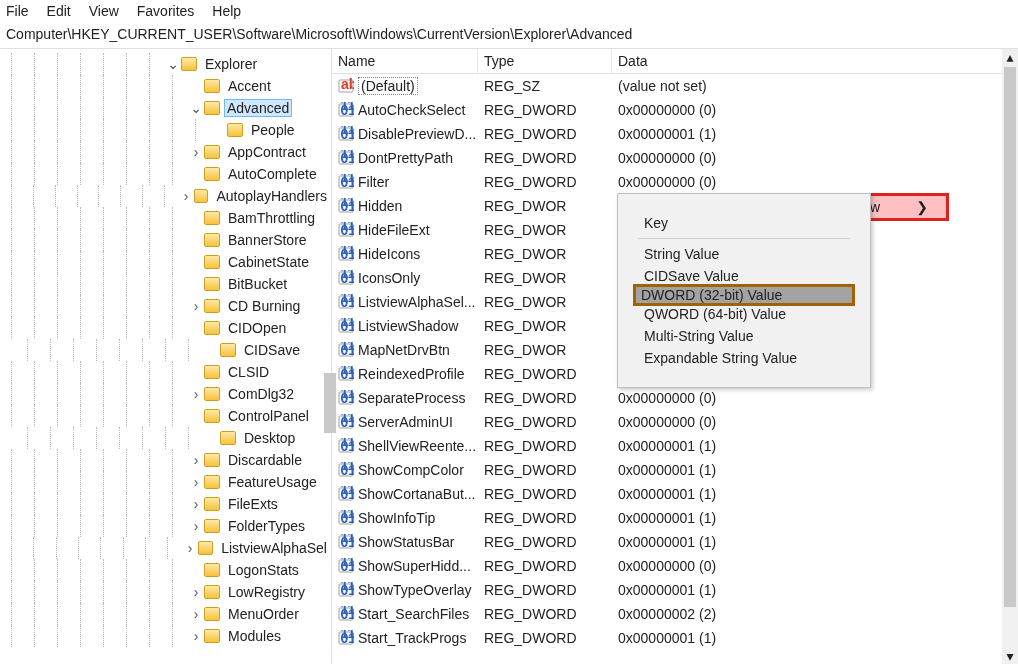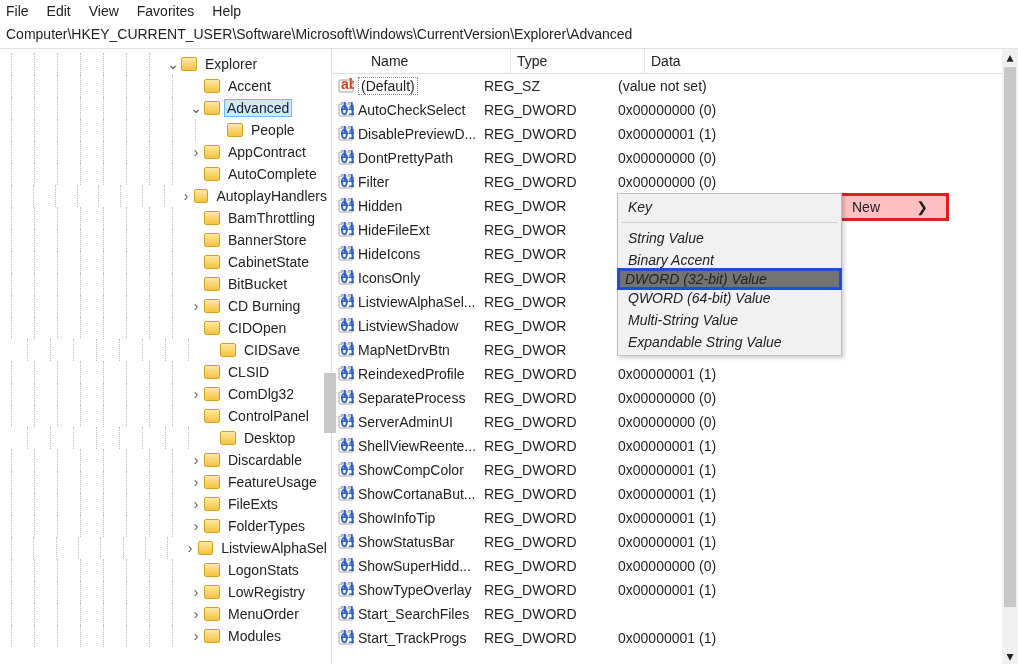--- a/index.html
+++ b/index.html
@@ -5,21 +5,21 @@
   * { box-sizing: border-box; font-family: "Segoe UI", Tahoma, sans-serif; font-size: 14px; }
   body { margin: 0; width: 1018px; height: 664px; display: flex; flex-direction: column; color: #222; background:#fff; position: relative; overflow:hidden;}
   .menubar { display: flex; gap: 18px; padding: 2px 6px; height: 22px; align-items:center;}
   .menubar span { cursor: default; }
   .addrbar { padding: 4px 6px 6px 6px; white-space: nowrap; overflow:hidden;}
   .content { flex: 1; display: flex; border-top:1px solid #e0e0e0; overflow:hidden; position:relative;}
   .tree { width: 332px; border-right:1px solid #e0e0e0; overflow:hidden; padding-top:4px;}
   .list { flex:1; position:relative; overflow:hidden;}
   .listhdr { display:flex; border-bottom:1px solid #e0e0e0; background:#fff; font-weight:400;}
   .col { padding:4px 6px; border-right:1px solid #e8e8e8; overflow:hidden; white-space:nowrap; text-overflow:ellipsis;}
-  .col-name { width:146px;margin-left:33px; }
+  .col-name { width:146px; }
   .col-type { width:134px; }
   .col-data { flex:1; }
   .rows { overflow:hidden; }
   .row { display:flex; height:24px; align-items:center;}
   .row .cell { padding:2px 6px; overflow:hidden; white-space:nowrap; text-overflow:ellipsis; display:flex; align-items:center; gap:4px;}
   .cell-name { width:146px; }
   .cell-type { width:134px; }
   .cell-data { flex:1; }
   .ico { width:16px; height:16px; display:inline-flex; align-items:flex-start; justify-content:center; flex:none;}
   .dotted { border:1px dotted #888; padding:0 2px; }
@@ -30,24 +30,24 @@
   .folder { width:16px; height:14px; display:inline-block; background:linear-gradient(#ffe9a6,#f6c23e); border:1px solid #d0a020; border-radius:2px; margin-right:4px;}
   .vline { width:16px; display:inline-block; height:22px; border-left:1px dotted #bbb; margin-left:7px;}
   .scrollbar-v { position:absolute; right:0; top:0; bottom:0; width:16px; background:#f0f0f0; display:flex; flex-direction:column; align-items:center;}
   .scrollbar-v .arrow { width:16px; height:16px; display:flex; align-items:center; justify-content:center;}
   .scrollbar-v .thumb { width:12px; background:#c8c8c8; position:absolute;}
   .splitter-thumb { position:absolute; left:324px; width:12px; background:#c8c8c8; }
   .submenu, .nmenu { position:absolute; background:#f1f1f1; border:1px solid #bfbfbf; box-shadow:2px 2px 4px rgba(0,0,0,.2);}
   .nmenu { left:839px; top:193px; width:110px; border:3px solid #e02020; box-shadow:none;}
   .nmenu .item { padding:3px 18px 3px 10px; background:#fdbfbf;}
   .nmenu .arrow-r { float:right; }
-  .submenu { left:617px; top:193px; width:225px; padding:2px;font-style:italic;}
+  .submenu { left:617px; top:193px; width:254px; padding:18px;}
   .submenu .item { padding:3px 8px; }
   .submenu .sep { height:1px; background:#d0d0d0; margin:4px 2px;}
-  .submenu .hl { background:#737373; border:3px solid #1d4ed8; margin:-3px; padding:0 5px;}
+  .submenu .hl { background:#a3a3a3; border:3px solid #a16207; margin:-3px; padding:0 5px;}
 </style>
 </head>
 <body>
 
 <div class="menubar">
     <span>File</span>
     <span>Edit</span>
     <span>View</span>
     <span>Favorites</span>
     <span>Help</span>
@@ -727,20 +727,21 @@
             <span class="ico">
               <svg width="16" height="16">
                 <rect x="1" y="2" width="14" height="12" rx="1" fill="#fff" stroke="#a0a0a0"></rect>
                 <text x="2.5" y="8" font-size="5" fill="#3060c0" font-weight="bold">110</text>
                 <text x="2.5" y="13" font-size="5" fill="#3060c0" font-weight="bold">011</text>
               </svg>
             </span>
             <span>Start_SearchFiles</span>
           </div>
           <div class="cell cell-type">REG_DWORD</div>
+          <div class="cell cell-data">0x00000002 (2)</div>
         </div>
         <div class="row">
           <div class="cell cell-name">
             <span class="ico">
               <svg width="16" height="16">
                 <rect x="1" y="2" width="14" height="12" rx="1" fill="#fff" stroke="#a0a0a0"></rect>
                 <text x="2.5" y="8" font-size="5" fill="#3060c0" font-weight="bold">110</text>
                 <text x="2.5" y="13" font-size="5" fill="#3060c0" font-weight="bold">011</text>
               </svg>
             </span>
@@ -762,18 +763,18 @@
 <div class="nmenu">
   <div class="item">
     <span>New</span>
     <span class="arrow-r">❯</span>
   </div>
 </div>
 <div class="submenu">
     <div class="item">Key</div>
     <div class="sep"></div>
     <div class="item">String Value</div>
-    <div class="item">Binary Accent</div>
+    <div class="item">CIDSave Value</div>
     <div class="item hl">DWORD (32-bit) Value</div>
     <div class="item">QWORD (64-bit) Value</div>
     <div class="item">Multi-String Value</div>
     <div class="item">Expandable String Value</div>
   </div>
 
 </body></html>

